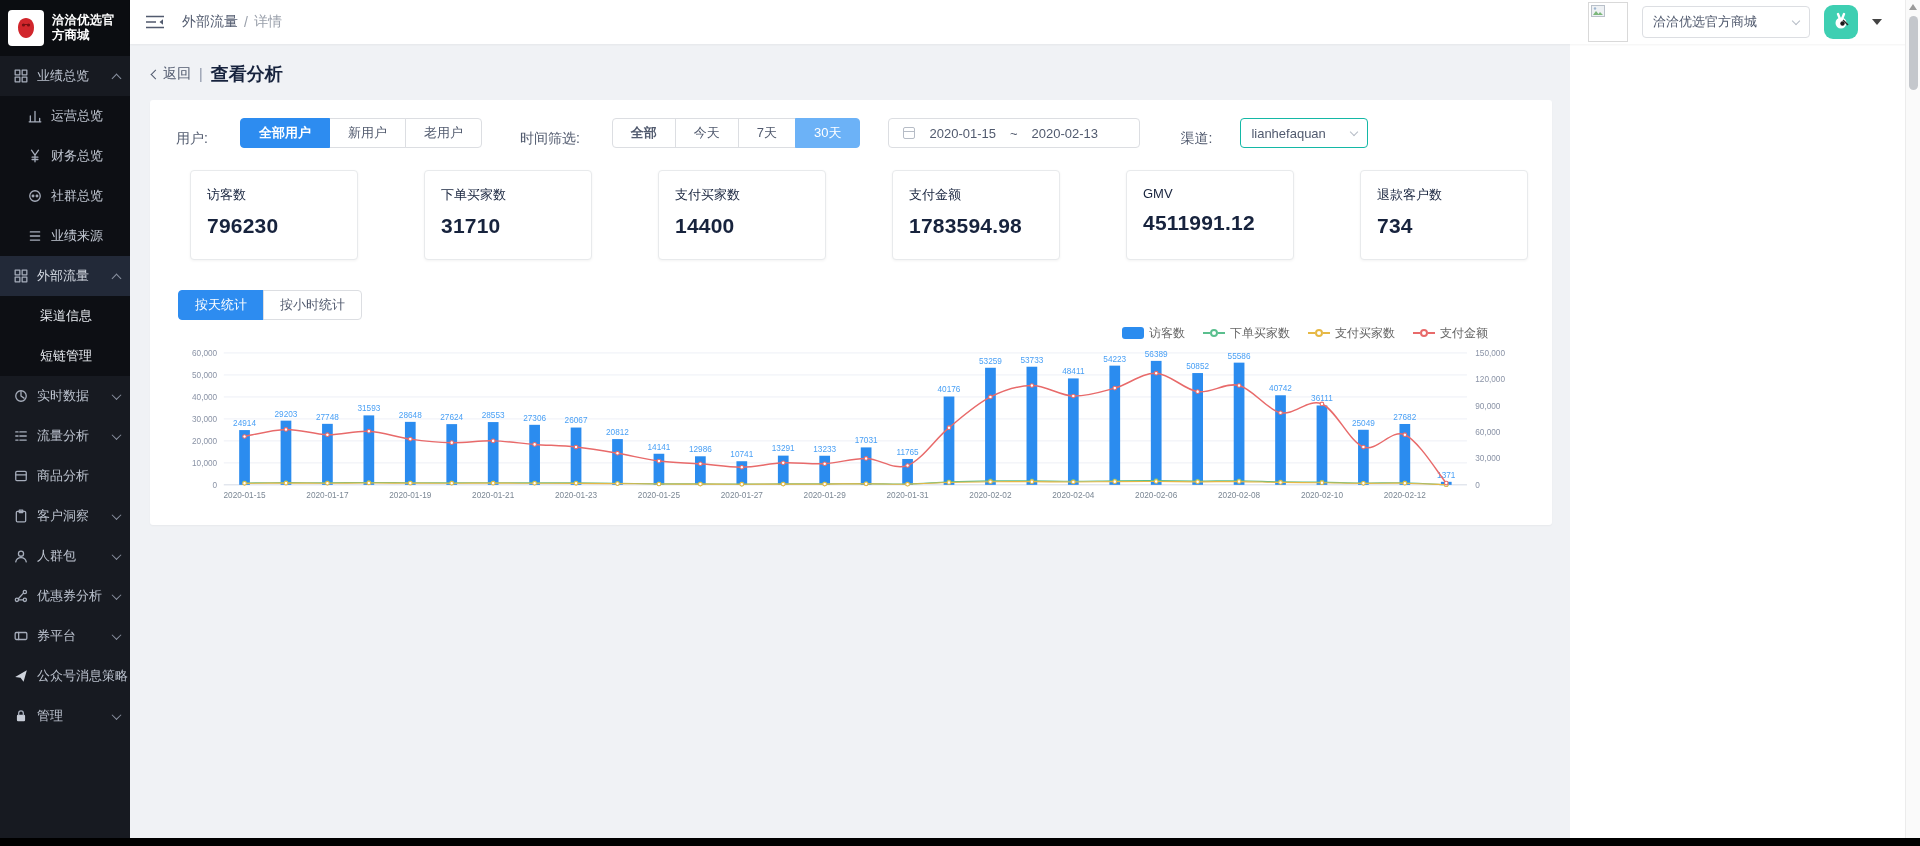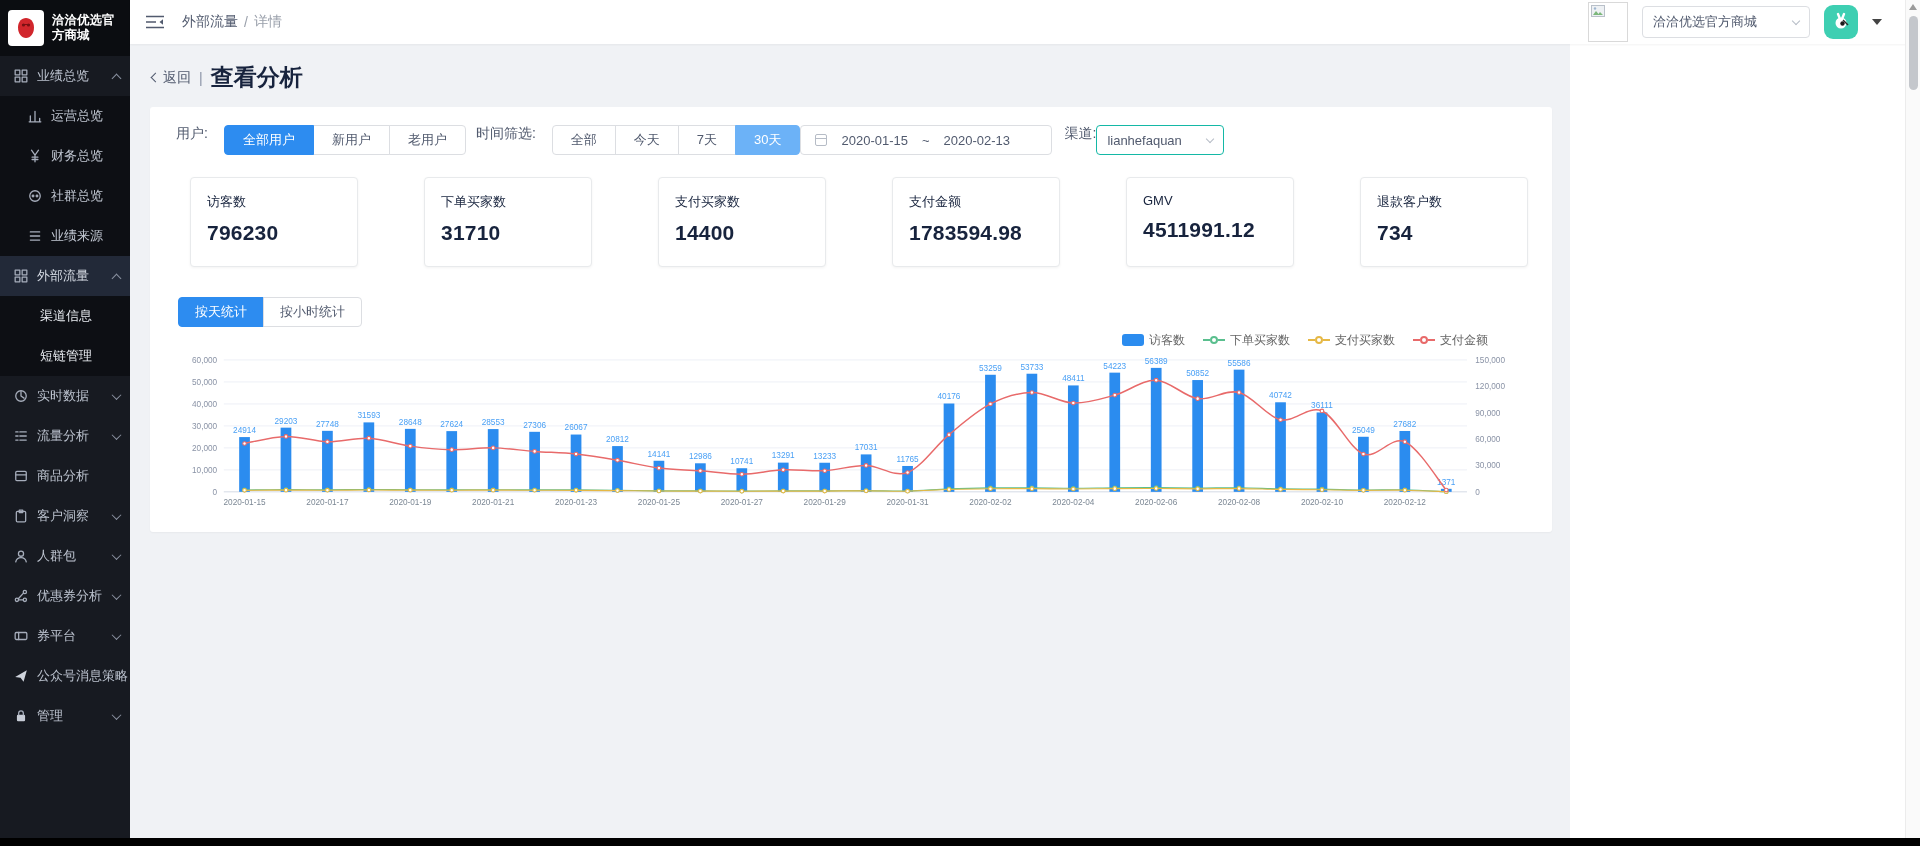--- a/index.html
+++ b/index.html
@@ -35,30 +35,30 @@
   .shop-select .lbl { flex:1; }
   .avatar { width:34px; height:34px; border-radius:9px; background:#3ecfb2; display:flex; align-items:center; justify-content:center; cursor:pointer; }
   .caret-down { width:0; height:0; border-left:5px solid transparent; border-right:5px solid transparent; border-top:6px solid #444; cursor:pointer; }
 
   .content { flex:1; background:#fff; overflow:hidden; display:flex; flex-direction:row; }
   .gray-section { background:#f0f2f5; padding:16px 18px 22px 20px; }
   .page-head { display:flex; align-items:center; gap:6px; margin:2px 0 14px 2px; font-size:14px; color:#515a6e; }
   .back-link { cursor:pointer; display:flex; align-items:center; gap:4px; color:#515a6e; }
   .back-arrow { width:7px; height:7px; border-left:1.6px solid #515a6e; border-bottom:1.6px solid #515a6e; transform:rotate(45deg); }
   .ph-sep { color:#8a93a6; margin:0 2px; }
-  .page-title { font-size:23px; font-weight:bold; color:#17233d; }
+  .page-title { font-size:18px; font-weight:bold; color:#17233d; }
 
   .panel { background:#fff; border-radius:3px; padding:18px 24px 14px 26px; box-shadow:0 1px 2px rgba(0,0,0,.04); }
 
   
-  .filter-row { display:flex; align-items:flex-start; gap:0; font-size:14px; color:#515a6e; margin-bottom:22px; flex-wrap:nowrap; }
+  .filter-row { display:flex; align-items:flex-end; gap:28px; font-size:14px; color:#515a6e; margin-bottom:22px; flex-wrap:nowrap; }
   .f-label { white-space:nowrap; }
   .btn-group { display:inline-flex; }
   .btn-group .gbtn { height:30px; padding:0 18px; border:1px solid #dcdee2; background:#fff; color:#515a6e; font-size:13px; display:flex; align-items:center; margin-left:-1px; cursor:pointer; white-space:nowrap; }
-  .btn-group .gbtn:first-child { border-radius:4px 0 0 4px; margin-left:16px; }
+  .btn-group .gbtn:first-child { border-radius:4px 0 0 4px; margin-left:4px;font-weight:bold; }
   .btn-group .gbtn:last-child { border-radius:0 4px 4px 0; }
   .gbtn.active { background:#2d8cf0; border-color:#2d8cf0; color:#fff; z-index:1; }
   .gbtn.active-light { background:#6cb2f7; border-color:#6cb2f7; color:#fff; z-index:1; }
   .date-box { height:30px; border:1px solid #dcdee2; border-radius:4px; background:#fff; display:flex; align-items:center; gap:14px; padding:0 14px; font-size:13px; color:#515a6e; width:252px; cursor:pointer; }
   .cal { width:12px; height:12px; border:1px solid #b6bcc6; border-radius:2px; position:relative; flex:none; }
   .cal::before { content:""; position:absolute; left:0; right:0; top:2.5px; height:1px; background:#b6bcc6; }
   .chan-select { height:30px; min-width:128px; border:1px solid #14b8a6; border-radius:4px; background:#fff; display:flex; align-items:center; gap:16px; padding:0 10px; font-size:13px; color:#515a6e; cursor:pointer; }
   .chev-sm { width:6px; height:6px; border-right:1.3px solid #b6bcc6; border-bottom:1.3px solid #b6bcc6; transform:rotate(45deg); margin-top:-3px; flex:none; }
 
   

